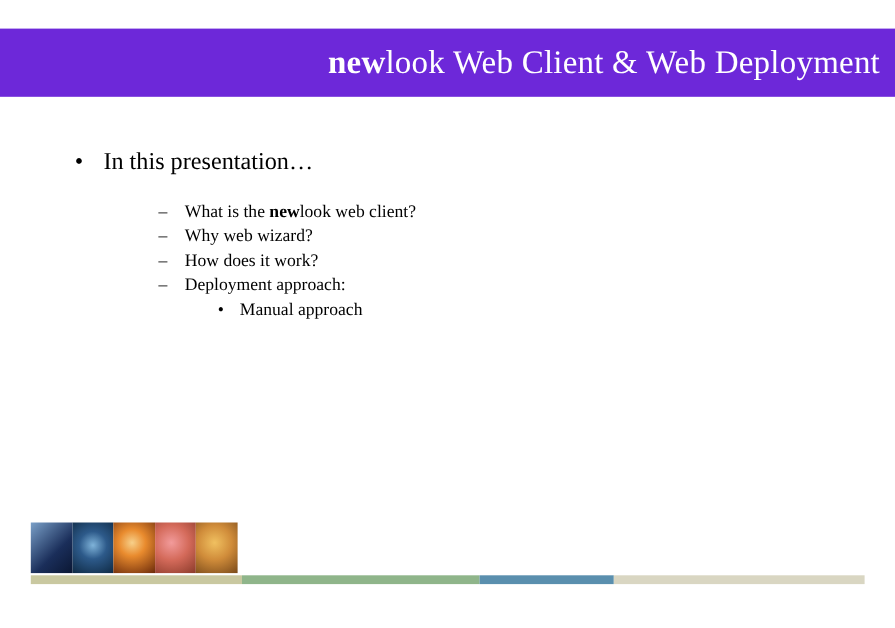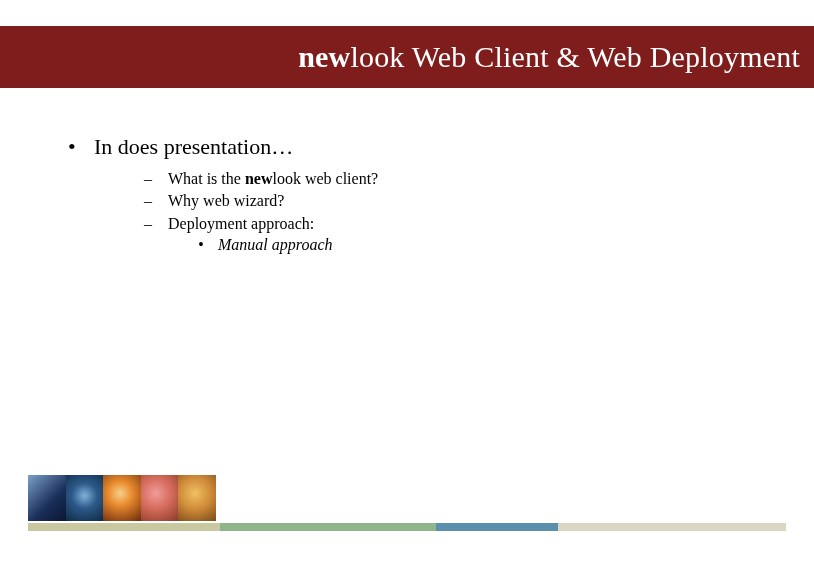--- a/index.html
+++ b/index.html
@@ -5,21 +5,21 @@
   * { margin: 0; padding: 0; box-sizing: border-box; }
   html, body { width: 814px; height: 571px; font-family: Georgia, 'Times New Roman', serif; background: #fff; overflow: hidden; }
   .slide { width: 814px; height: 571px; position: relative; }
 
   .title-bar {
     position: absolute;
     top: 26px;
     left: 0;
     width: 814px;
     height: 62px;
-    background: #7f1d1d;
+    background: #6d28d9;
     display: flex;
     align-items: center;
     justify-content: flex-end;
     padding-right: 14px;
   }
   .title-text {
     color: #fff;
     font-size: 30px;
     font-weight: normal;
     letter-spacing: 0.2px;
@@ -41,21 +41,21 @@
     padding-left: 26px;
   }
   .lvl1::before {
     content: "\2022";
     position: absolute;
     left: 0;
     top: 0;
     font-size: 22px;
   }
 
-  .lvl2-group { margin-top: 6px; margin-left: 50px; }
+  .lvl2-group { margin-top: 20px; margin-left: 50px; }
   .lvl2 {
     font-size: 16px;
     line-height: 1.35;
     position: relative;
     padding-left: 24px;
     margin-bottom: 1px;
   }
   .lvl2::before {
     content: "\2013";
     position: absolute;
@@ -64,21 +64,20 @@
   }
   .lvl2 .bold { font-weight: bold; }
 
   .lvl3-group { margin-left: 30px; }
   .lvl3 {
     font-size: 16px;
     line-height: 1.35;
     position: relative;
     padding-left: 20px;
     margin-bottom: 1px;
-    font-style: italic;
   }
   .lvl3::before {
     content: "\2022";
     position: absolute;
     left: 0;
     top: 0;
   }
 
   .footer {
     position: absolute;
@@ -125,31 +124,34 @@
 <div class="slide">
 
   <div class="title-bar">
     <div class="title-text">
       <span class="bold">new</span><span>look Web Client &amp; Web Deployment</span>
     </div>
   </div>
 
   <div class="content">
     <div class="lvl1">
-      <span>In does presentation…</span>
+      <span>In this presentation…</span>
       <div class="lvl2-group">
 
         <div class="lvl2">
           <span>What is the </span><span class="bold">new</span><span>look web client?</span>
         </div>
 
         <div class="lvl2">
           <span>Why web wizard?</span>
         </div>
 
+        <div class="lvl2">
+          <span>How does it work?</span>
+        </div>
 
         <div class="lvl2">
           <span>Deployment approach:</span>
           <div class="lvl3-group">
             <div class="lvl3">
               <span>Manual approach</span>
             </div>
           </div>
         </div>
 

